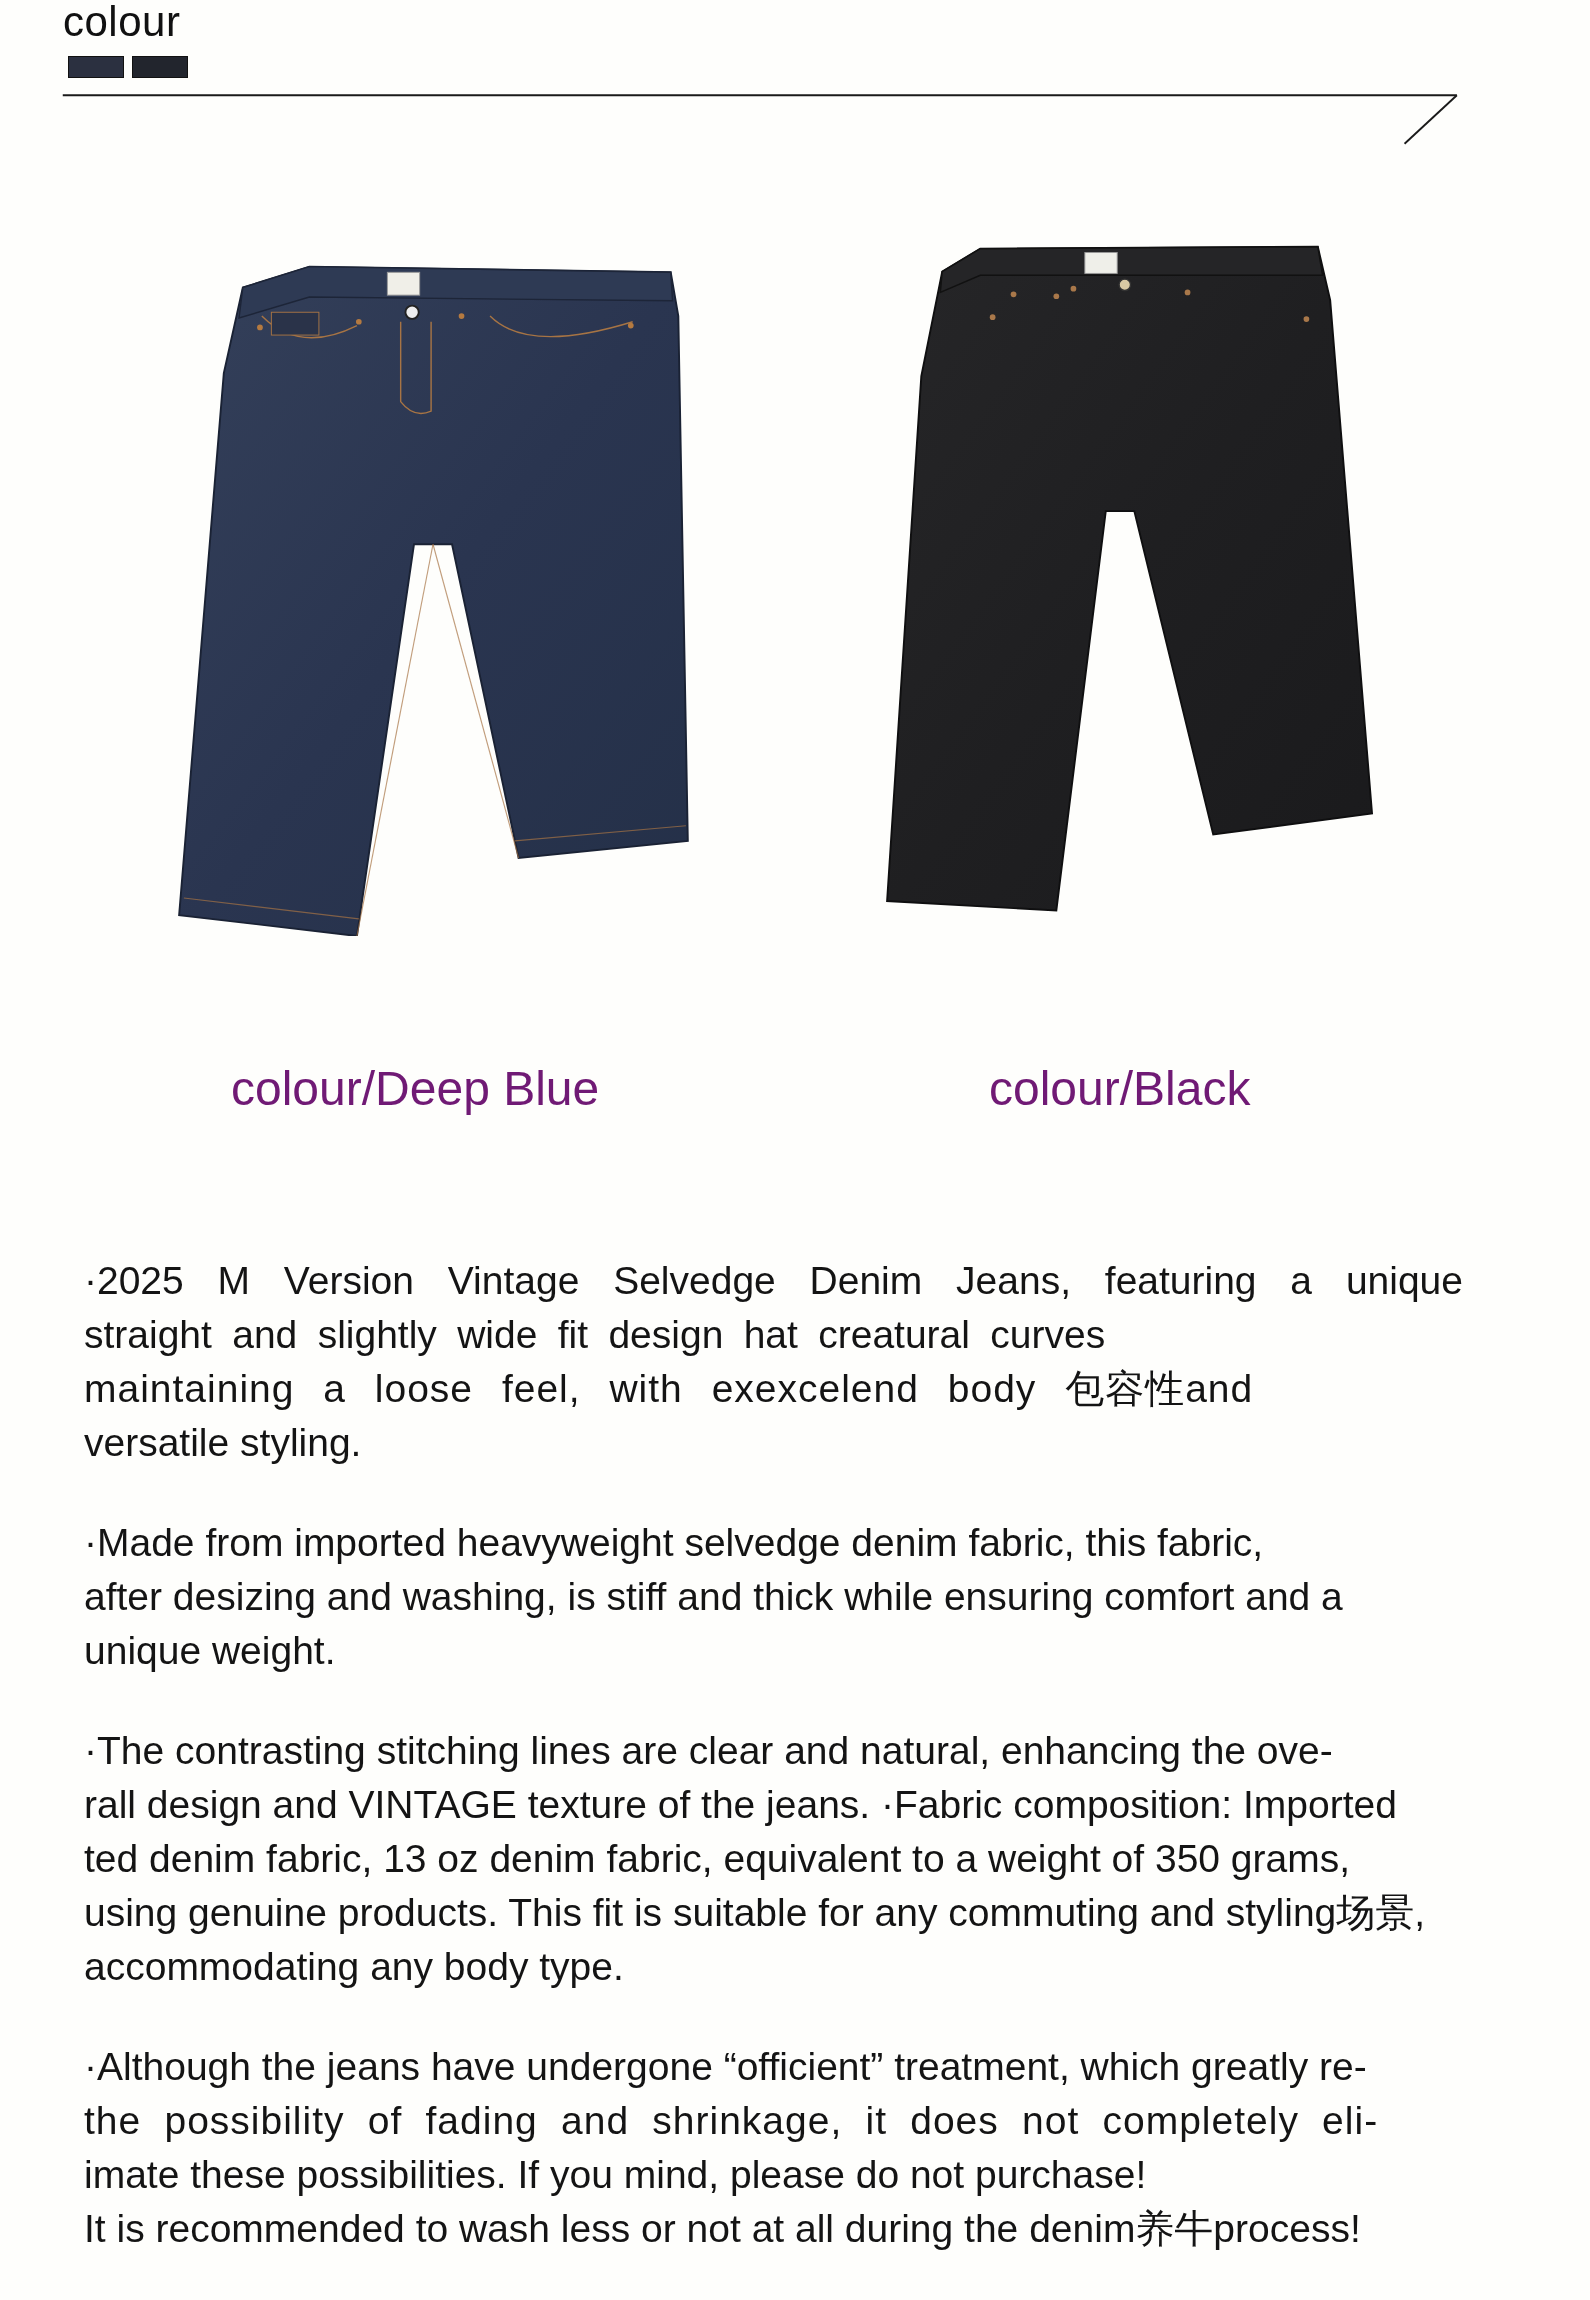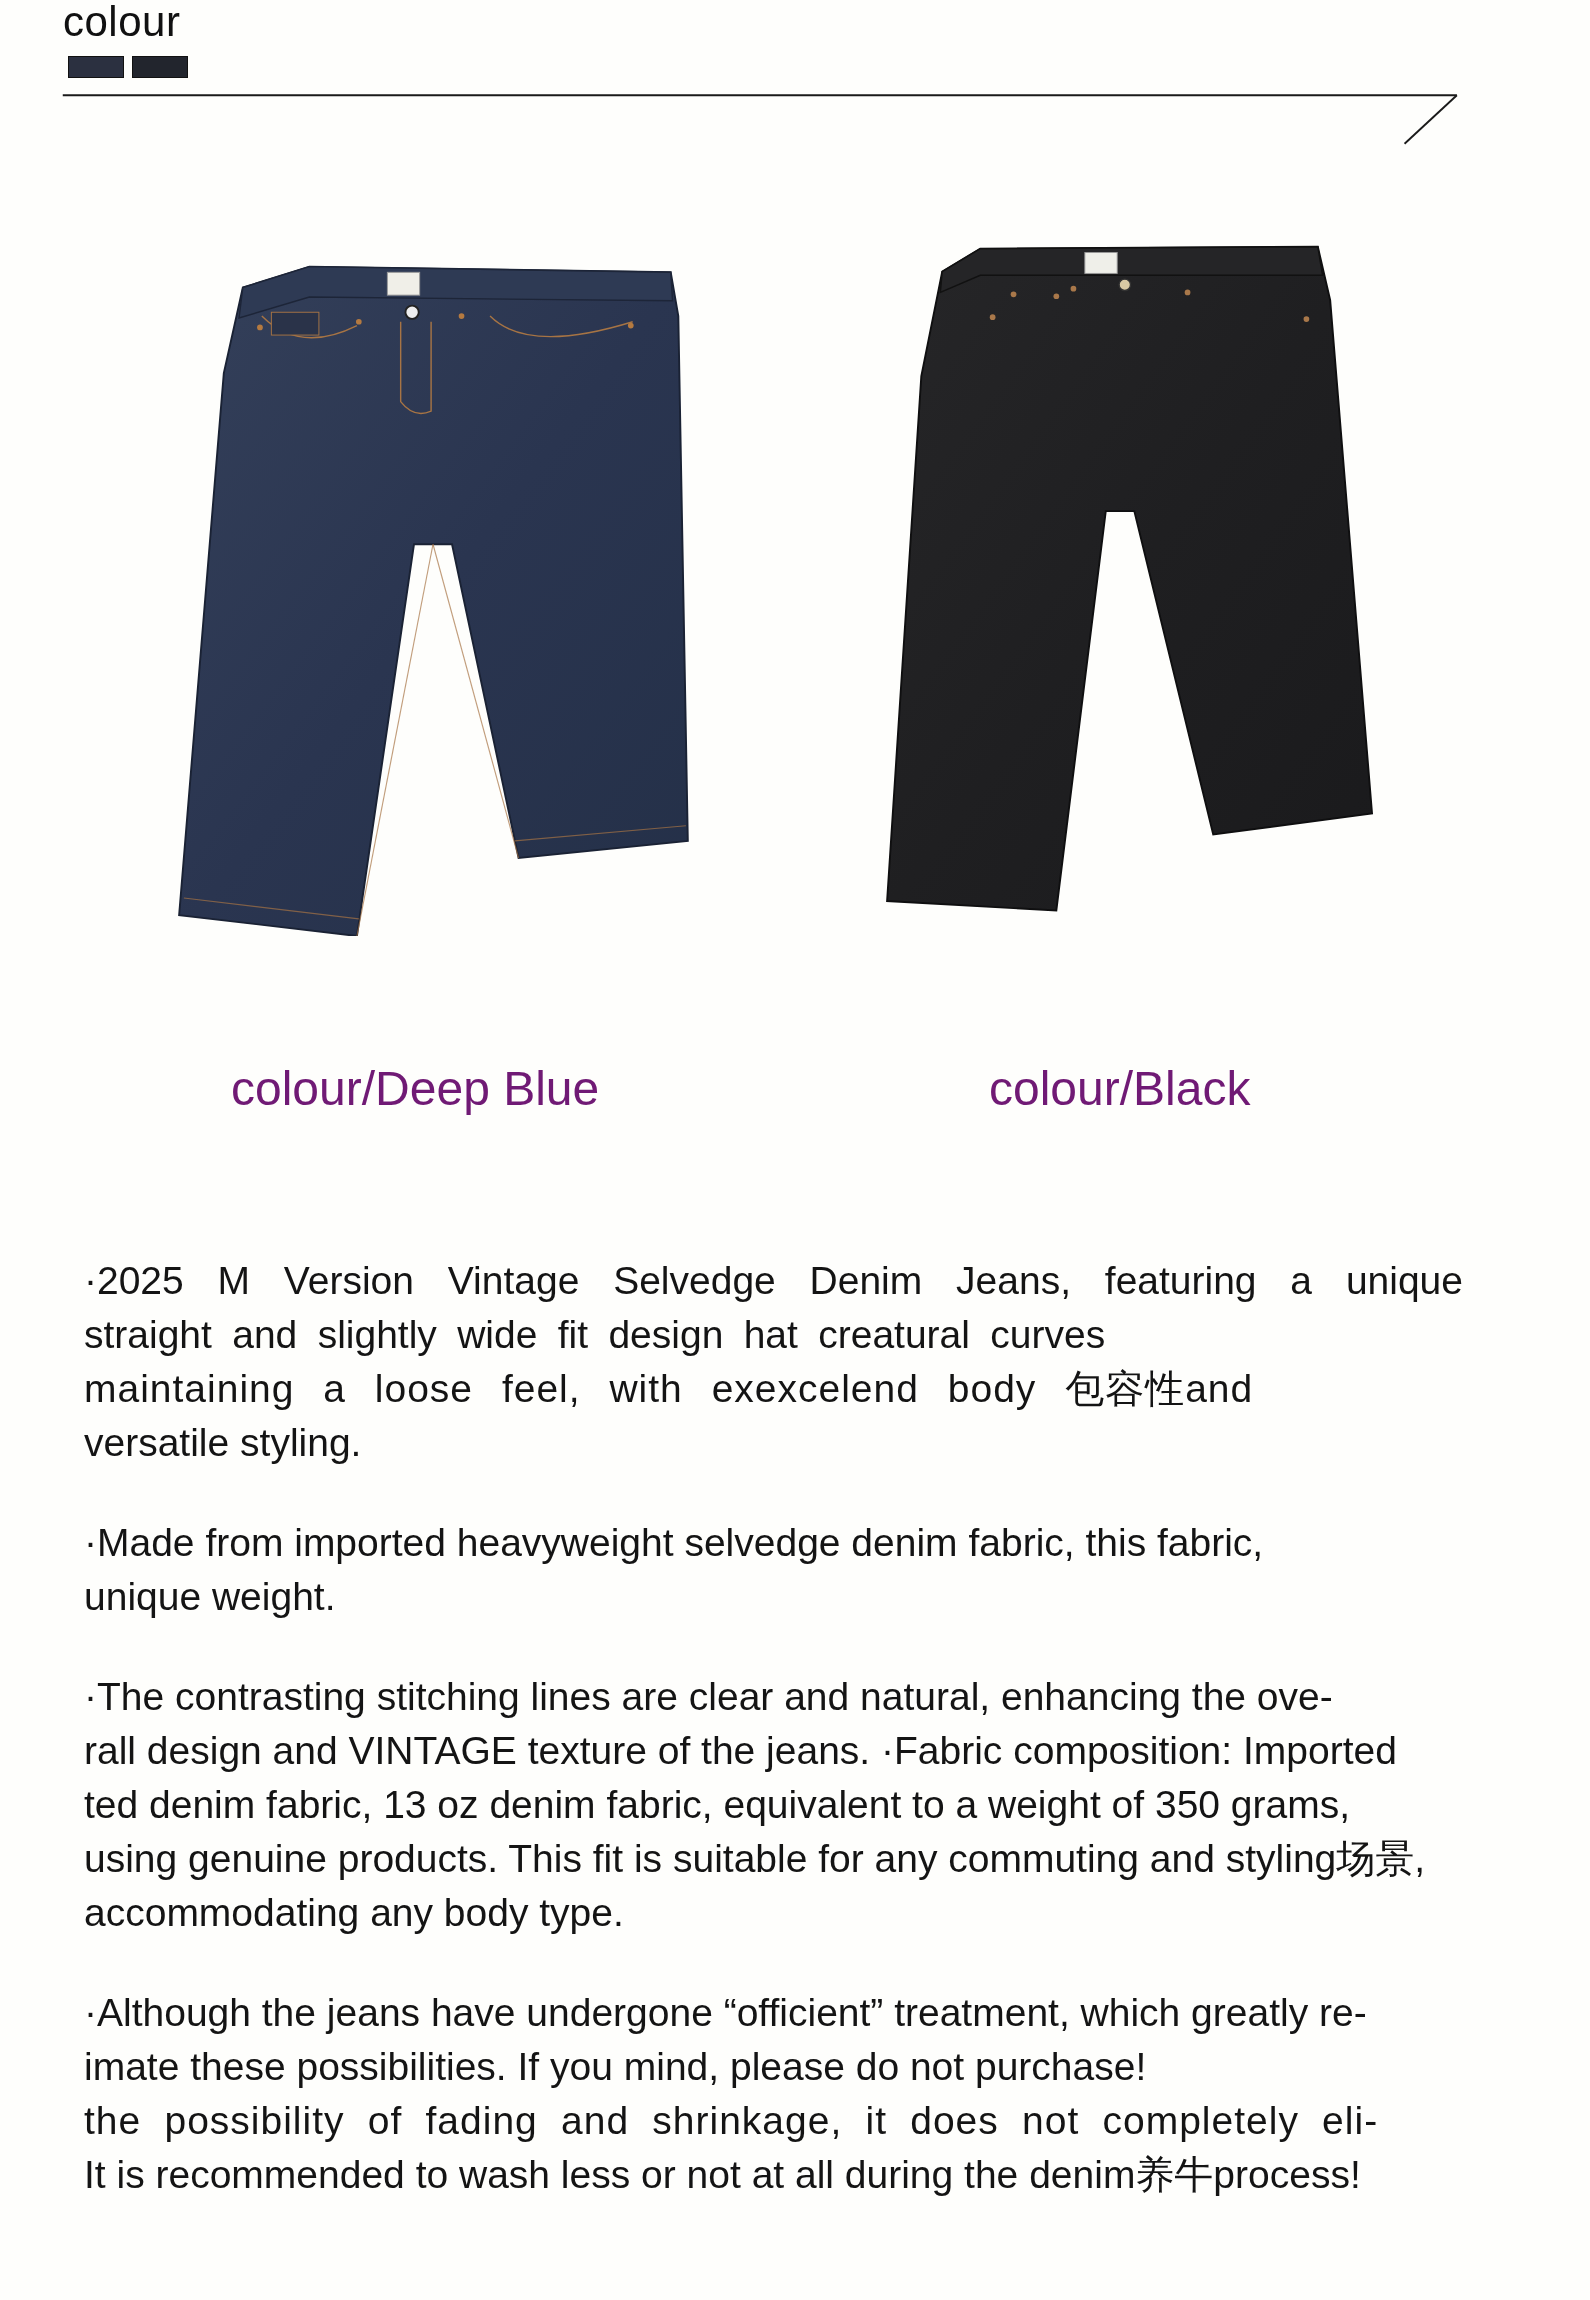--- a/index.html
+++ b/index.html
@@ -105,29 +105,30 @@
 
 <div class="abs desc" style="top:1254px;">
   <div class="para">
     <span class="line just">·2025 M Version Vintage Selvedge Denim Jeans, featuring a unique</span>
     <span class="line" style="word-spacing:9.5px;">straight and slightly wide fit design hat creatural curves</span>
     <span class="line" style="word-spacing:17px; letter-spacing:1px;">maintaining a loose feel, with exexcelend body 包容性and</span>
     <span class="line">versatile styling.</span>
   </div>
   <div class="para">
     <span class="line">·Made from imported heavyweight selvedge denim fabric, this fabric,</span>
+    <span class="line">after desizing and washing, is stiff and thick while ensuring comfort and a</span>
     <span class="line">unique weight.</span>
   </div>
   <div class="para">
     <span class="line">·The contrasting stitching lines are clear and natural, enhancing the ove-</span>
     <span class="line">rall design and VINTAGE texture of the jeans. ·Fabric composition: Imported</span>
     <span class="line">ted denim fabric, 13 oz denim fabric, equivalent to a weight of 350 grams,</span>
     <span class="line">using genuine products. This fit is suitable for any commuting and styling场景,</span>
     <span class="line">accommodating any body type.</span>
   </div>
   <div class="para">
     <span class="line">·Although the jeans have undergone “officient” treatment, which greatly re-</span>
+    <span class="line" style="word-spacing:11.4px; letter-spacing:1px;">the possibility of fading and shrinkage, it does not completely eli-</span>
     <span class="line">imate these possibilities. If you mind, please do not purchase!</span>
-    <span class="line" style="word-spacing:11.4px; letter-spacing:1px;">the possibility of fading and shrinkage, it does not completely eli-</span>
     <span class="line">It is recommended to wash less or not at all during the denim养牛process!</span>
   </div>
 </div>
 
 
 </body></html>

